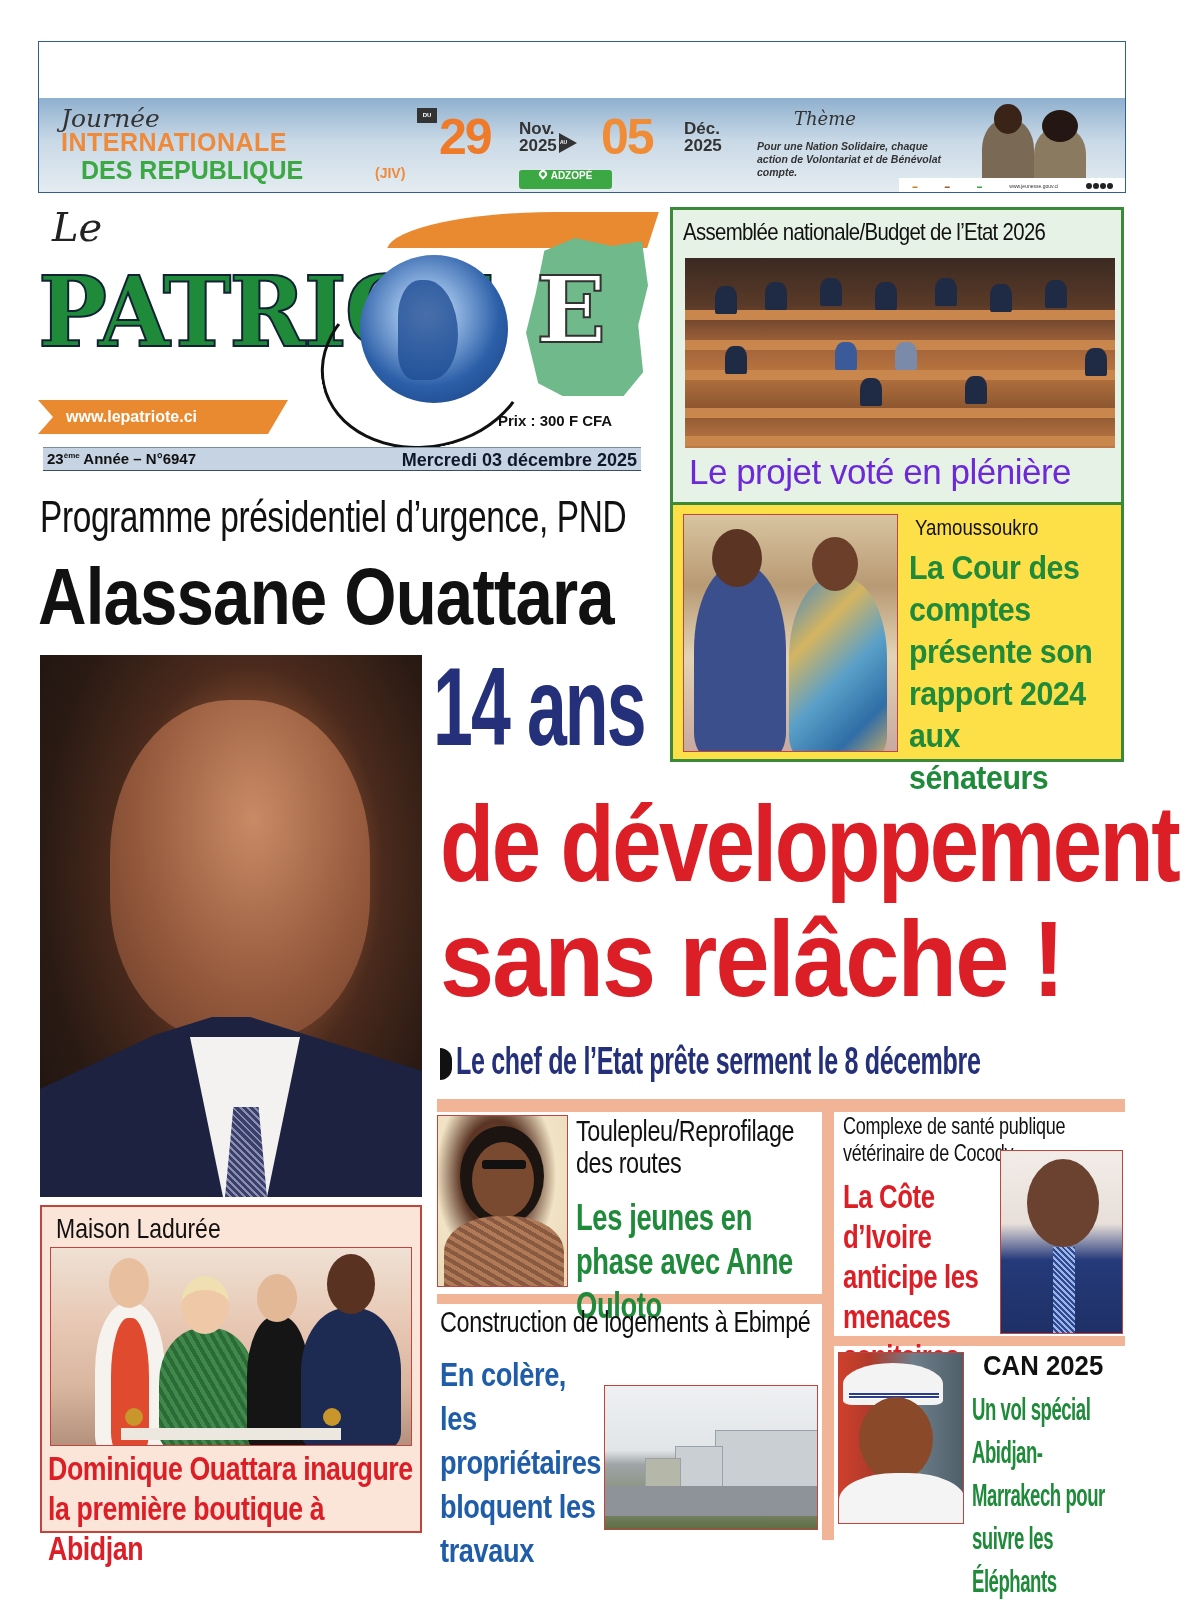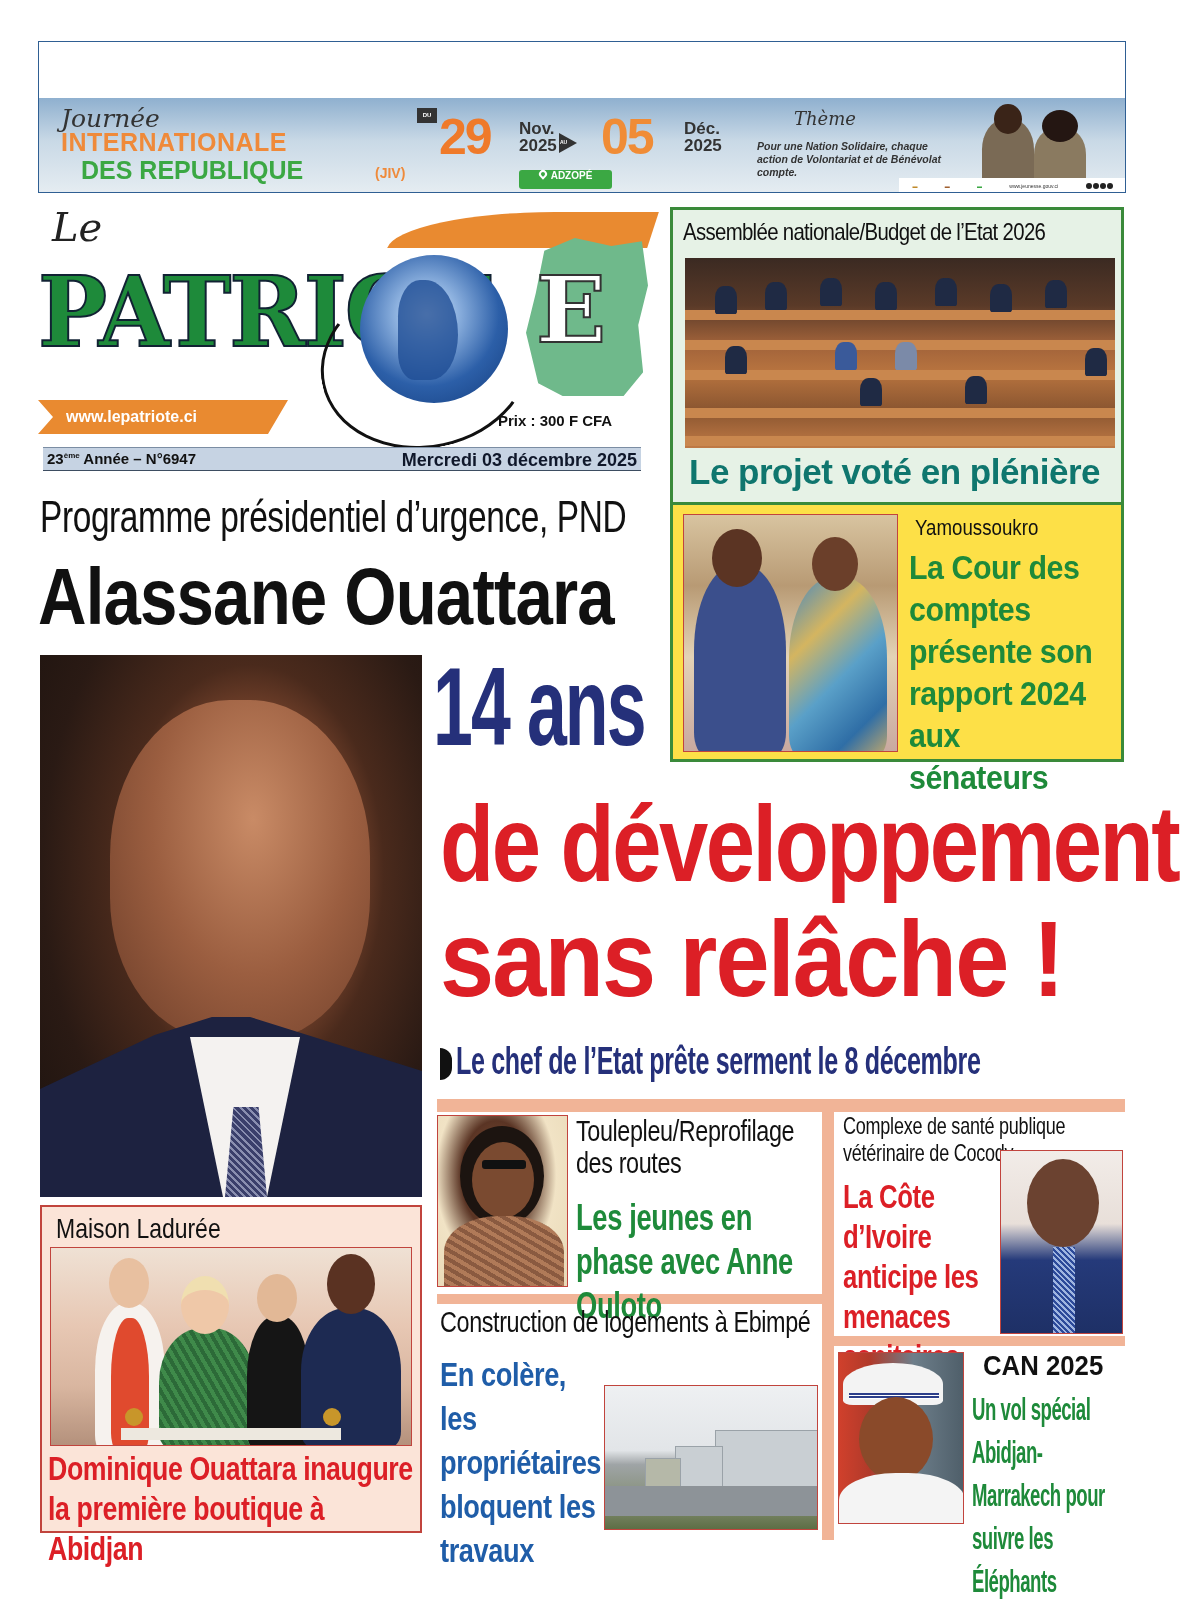--- a/index.html
+++ b/index.html
@@ -60,21 +60,21 @@
   #issue-left { left: 4px; top: 2px; font-size: 15px; font-weight: bold; color: #111; }
   #issue-left sup { font-size: 8px; }
   #issue-right { right: 4px; top: 2px; font-size: 18px; font-weight: bold; color: #0f172a; }
 
   
   #assemblee { left: 670px; top: 207px; width: 454px; height: 295px; border: 3px solid #3a8a3a; border-bottom: none; background: #e6f2e6; }
   #assemblee-kicker { left: 10px; top: 8px; font-size: 24px; color: #111; letter-spacing: -0.8px; transform: scaleX(0.85); transform-origin: left top; white-space: nowrap; }
   #assemblee-photo { left: 12px; top: 48px; width: 430px; height: 190px; background: linear-gradient(180deg, #3b2a22 0%, #5a3a28 25%, #a0623a 45%, #b8743f 60%, #8a5530 80%, #c07a45 100%); overflow: hidden; }
   .row { position: absolute; left: 0; width: 100%; height: 10px; background: #c9874e; }
   .seat { position: absolute; width: 22px; height: 28px; background: #1f2a44; border-radius: 40% 40% 10% 10%; }
-  #assemblee-head { left: 16px; top: 242px; font-size: 35px; font-weight: bold; color: #0f766e; letter-spacing: -0.5px; white-space: nowrap; }
+  #assemblee-head { left: 16px; top: 242px; font-size: 35px; font-weight: normal; color: #6d28d9; letter-spacing: -0.5px; white-space: nowrap; }
 
   
   #cour { left: 670px; top: 502px; width: 454px; height: 260px; border: 3px solid #3a8a3a; border-top: 3px solid #3a8a3a; background: #fde047; }
   #cour-photo { left: 10px; top: 9px; width: 215px; height: 238px; border: 1px solid #c1443d; background: linear-gradient(180deg, #d8c4a0 0%, #b89a74 30%, #e3d3b6 60%, #c9a9a0 100%); overflow: hidden; }
   #cour-kicker { left: 242px; top: 10px; font-size: 22px; color: #111; transform: scaleX(0.85); transform-origin: left top; }
   #cour-head { left: 236px; top: 42px; font-size: 33px; font-weight: bold; color: #1e8a3a; line-height: 42px; width: 215px; letter-spacing: -0.5px; transform: scaleX(0.92); transform-origin: left top; }
 
   
   #kicker-main { left: 40px; top: 492px; font-size: 44px; color: #111; white-space: nowrap; transform: scaleX(0.76); transform-origin: left top; letter-spacing: -0.5px; }
   #name-main { left: 38px; top: 552px; font-size: 80px; font-weight: bold; color: #111; white-space: nowrap; transform: scaleX(0.84); transform-origin: left top; letter-spacing: -1px; line-height: 90px; }

